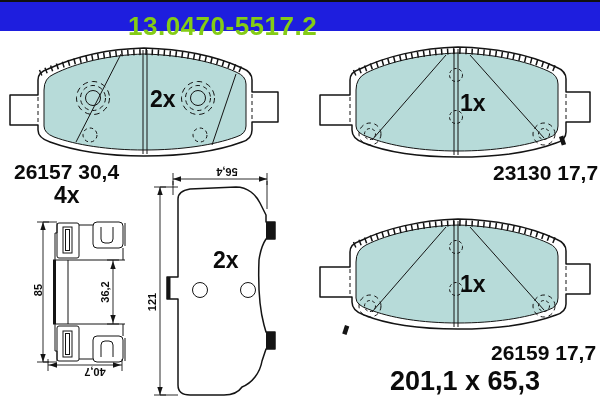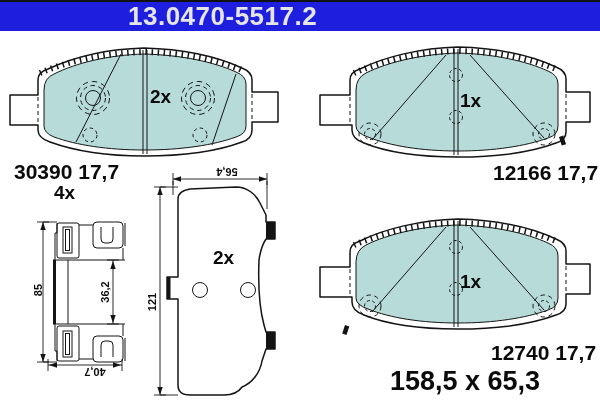--- a/index.html
+++ b/index.html
@@ -1,25 +1,25 @@
 <!DOCTYPE html>
 <html><head>
 <meta charset="utf-8">
 <style>
   html,body{margin:0;padding:0;background:#fff;}
   .canvas{position:relative;width:600px;height:400px;background:#fff;overflow:hidden;
           font-family:"Liberation Sans",sans-serif;}
   .top-edge{position:absolute;left:0;top:0;width:600px;height:2px;background:#101010;}
   .header{position:absolute;left:0;top:2px;width:600px;height:29px;}
-  .header span{position:absolute;top:0;height:17px;line-height:29px;
-               color:#e5e5e5;font-weight:bold;font-size:26px;letter-spacing:.5px;white-space:nowrap;}
+  .header span{position:absolute;top:10px;height:17px;line-height:29px;
+               color:#84cc16;font-weight:bold;font-size:26px;letter-spacing:.5px;white-space:nowrap;}
   .hdr-part{left:128px;}
   .hdr-code{left:330px;}
   .lbl{position:absolute;font-weight:bold;color:#0b0b0b;white-space:nowrap;}
-  .qty{font-size:19px;}
+  .qty{font-size:23px;}
   .partnum{font-size:21px;}
   .sizebig{font-size:27px;}
   .dim{font-size:11px;transform:translate(-50%,-50%) rotate(-90deg);}
   .dim180{font-size:11px;transform:translate(-50%,-50%) rotate(180deg);}
   svg{position:absolute;overflow:visible;}
   .ol{fill:#ffffff;stroke:#141414;stroke-width:1.5;stroke-linejoin:round;}
   .fr{stroke:#141414;stroke-width:1;stroke-linejoin:round;}
   .ln{fill:none;stroke:#141414;stroke-width:1;}
   .serr{fill:none;stroke:#141414;stroke-width:6;stroke-dasharray:1.5 4.5;}
   .dimln{fill:none;stroke:#141414;stroke-width:.9;}
@@ -176,24 +176,24 @@
       <path class="ln" stroke-width="2.5" d="M 100,153 L 100,176"></path>
     </g>
   </svg>
 
   <div class="lbl qty" style="left:150px;top:86px;">2x</div>
   <div class="lbl qty" style="left:460px;top:90px;">1x</div>
   <div class="lbl qty" style="left:460px;top:271px;">1x</div>
   <div class="lbl qty" style="left:213px;top:247px;">2x</div>
   <div class="lbl qty" style="left:54px;top:182px;">4x</div>
 
-  <div class="lbl partnum" style="left:14px;top:160px;">30390 17,7</div>
-  <div class="lbl partnum" style="left:493px;top:161px;">12166 17,7</div>
-  <div class="lbl partnum" style="left:491px;top:341px;">12740 17,7</div>
-  <div class="lbl sizebig" style="left:390px;top:366px;">158,5 x 65,3</div>
+  <div class="lbl partnum" style="left:14px;top:160px;">26157 30,4</div>
+  <div class="lbl partnum" style="left:493px;top:161px;">23130 17,7</div>
+  <div class="lbl partnum" style="left:491px;top:341px;">26159 17,7</div>
+  <div class="lbl sizebig" style="left:390px;top:366px;">201,1 x 65,3</div>
 
   <div class="lbl dim180" style="left:227px;top:172px;">56,4</div>
   <div class="lbl dim" style="left:152px;top:302px;">121</div>
   <div class="lbl dim" style="left:38px;top:290px;">85</div>
   <div class="lbl dim" style="left:105px;top:292px;">36,2</div>
   <div class="lbl dim180" style="left:95px;top:372px;">40,7</div>
 
 </div>
 
 </body></html>

